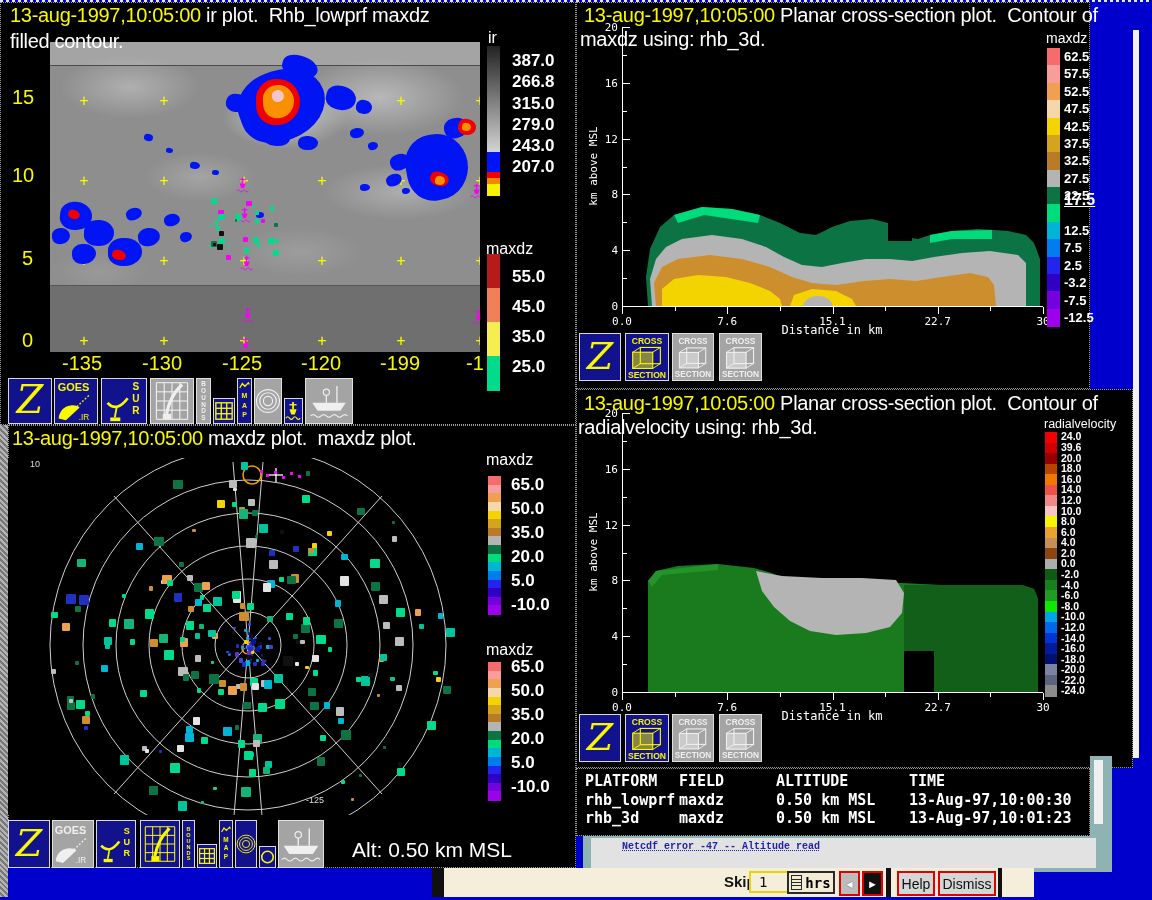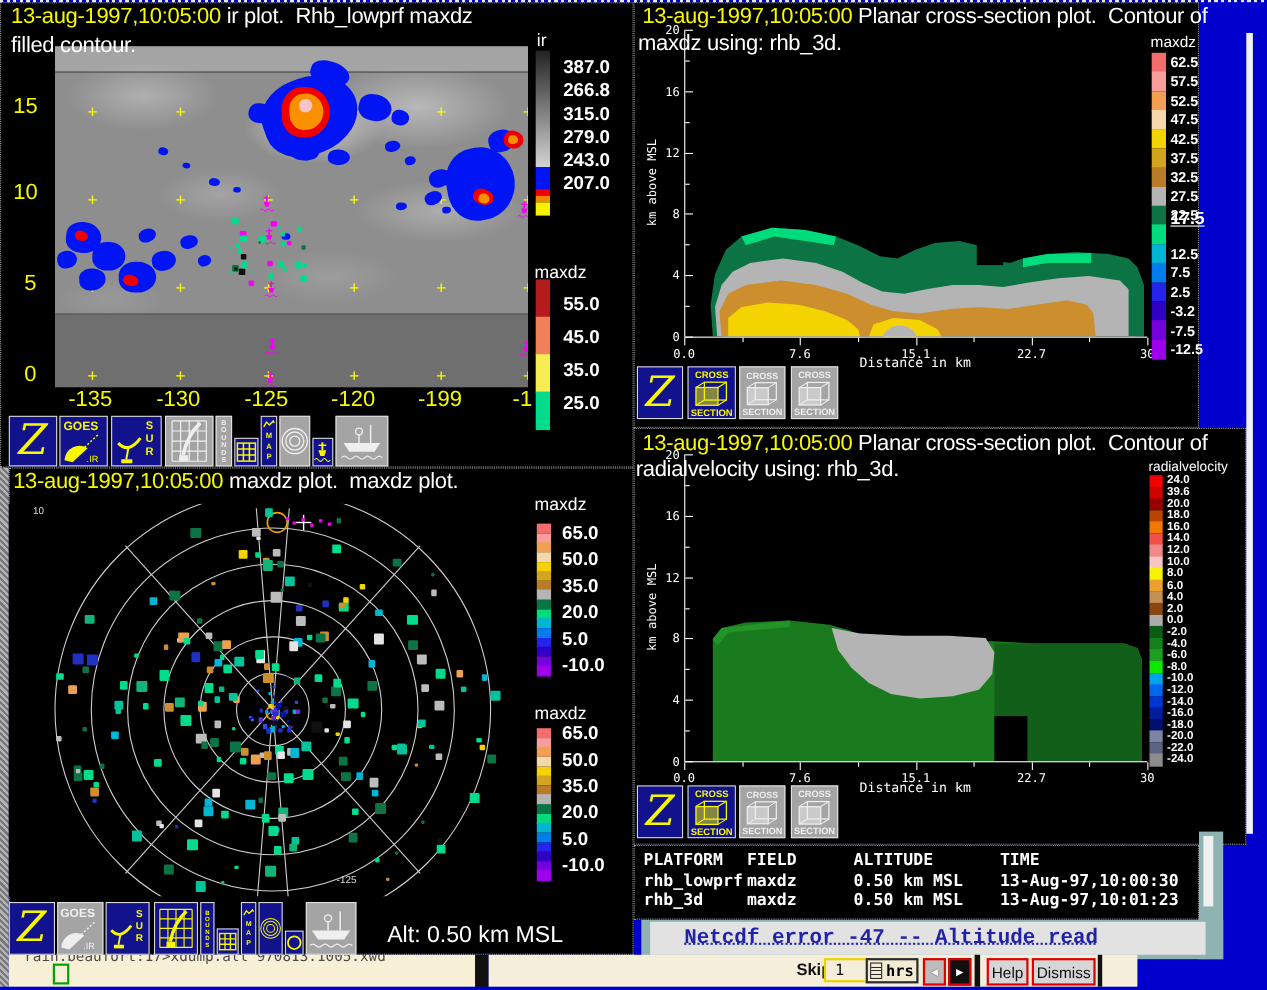--- a/index.html
+++ b/index.html
@@ -36,21 +36,21 @@
   #radar-box{left:8px;top:458px;width:472px;height:357px;overflow:hidden;background:#000;z-index:1;}
   .cell{position:absolute;border-radius:1px;}
   #gray-strip{left:0;top:425px;width:8px;height:472px;background:repeating-linear-gradient(45deg,#b4b4b4 0 2px,#787878 2px 4px);}
   #terminal{left:8px;top:868px;width:424px;height:29px;background:#f8f0d6;overflow:hidden;z-index:3;}
   .term-line{position:absolute;left:14px;top:-5px;font-family:"DejaVu Sans Mono",monospace;font-size:13px;color:#4a4a4a;white-space:pre;}
   .term-cursor{position:absolute;left:40px;top:8px;width:11px;height:15px;border:2px solid #00a400;}
   #teal-band{left:583px;top:836px;width:529px;height:36px;background:#8fb2b2;z-index:2;}
   #teal-inner{left:591px;top:838px;width:505px;height:30px;background:#e2e2e2;z-index:2;}
   #teal-col{left:1090px;top:756px;width:22px;height:116px;background:#8fb2b2;z-index:1;}
   #teal-scroll{left:1094px;top:760px;width:9px;height:64px;background:#f0f0f0;z-index:2;}
-  #msg-text{left:622px;top:841px;font-family:"Liberation Mono",monospace;font-weight:bold;font-size:19px;color:#2222a8;z-index:3;text-decoration:underline dotted;}
+  #msg-text{left:622px;top:841px;font-family:"Liberation Mono",monospace;font-weight:bold;font-size:10px;color:#2222a8;z-index:3;text-decoration:underline dotted;}
   #controls-strip{left:444px;top:868px;width:590px;height:29px;background:#f5eedb;z-index:3;}
   #ctrl-divider0{left:432px;top:868px;width:12px;height:29px;background:#101010;z-index:4;}
   #ctrl-divider1{left:886px;top:868px;width:5px;height:29px;background:#101010;z-index:4;}
   #ctrl-divider2{left:998px;top:868px;width:4px;height:29px;background:#101010;z-index:4;}
   .ctrl-label{font-weight:bold;font-size:15px;color:#101010;z-index:4;}
   #skip-input{left:749px;top:871px;width:30px;height:18px;background:#f5eedb;border:2px solid #e8d400;
      font-family:"DejaVu Sans Mono",monospace;font-size:14px;padding:0 0 0 8px;color:#101010;z-index:4;}
   #hrs-btn{left:787px;top:871px;width:48px;height:23px;border:2px solid #2a2a2a;background:#f3ecd4;z-index:4;
      display:flex;align-items:center;justify-content:center;gap:3px;font-weight:bold;font-size:14px;font-family:"DejaVu Sans Mono",monospace;box-sizing:border-box;}
   .hrs-ico{display:inline-block;width:9px;height:13px;border:1px solid #2a2a2a;
@@ -552,24 +552,20 @@
   <svg class="ctr" style="left:622px;top:413px;" width="421" height="279">
     <polygon fill="#1a7a1e" points="26,279 26,168 34,158 56,153 96,151 132,155 150,160 162,166 200,168 240,168 280,170 320,172 360,172 400,172 412,176 416,186 416,279"></polygon>
     <polygon fill="#115f18" points="282,172 320,172 360,172 400,172 412,176 416,186 416,279 282,279"></polygon>
     <polygon fill="#239428" points="26,168 34,158 96,151 96,157 40,162 30,174"></polygon>
     <polygon fill="#b4b4b4" points="134,158 160,163 200,165 240,165 274,167 282,180 280,200 268,214 244,220 214,222 188,218 168,208 152,194 140,178"></polygon>
     <rect fill="#000" x="282" y="238" width="30" height="41"></rect>
   </svg>
   <div class="abs axcap" style="left:832px;top:709px;transform:translateX(-50%);">Distance in km</div>
   <div class="abs axcap" style="left:593px;top:552px;transform:translate(-50%,-50%) rotate(-90deg);font-size:11px;">km above MSL</div>
 
-  <div class="abs" id="terminal">
-    <div class="term-line">rain.beaufort:17&gt;xdump.all 970813.1005.xwd</div>
-    <div class="term-cursor"></div>
-  </div>
   <div class="abs" id="msg-text">Netcdf error -47 -- Altitude read</div>
 
   <div class="abs" id="controls-strip"></div>
   <div class="abs" id="ctrl-divider0"></div>
   <div class="abs ctrl-label" style="left:724px;top:873px;">Skip</div>
   <input class="abs" id="skip-input" value="1" style="">
   <div class="abs" id="hrs-btn">
       <span class="hrs-ico"></span>
       <span>hrs</span>
     </div>

